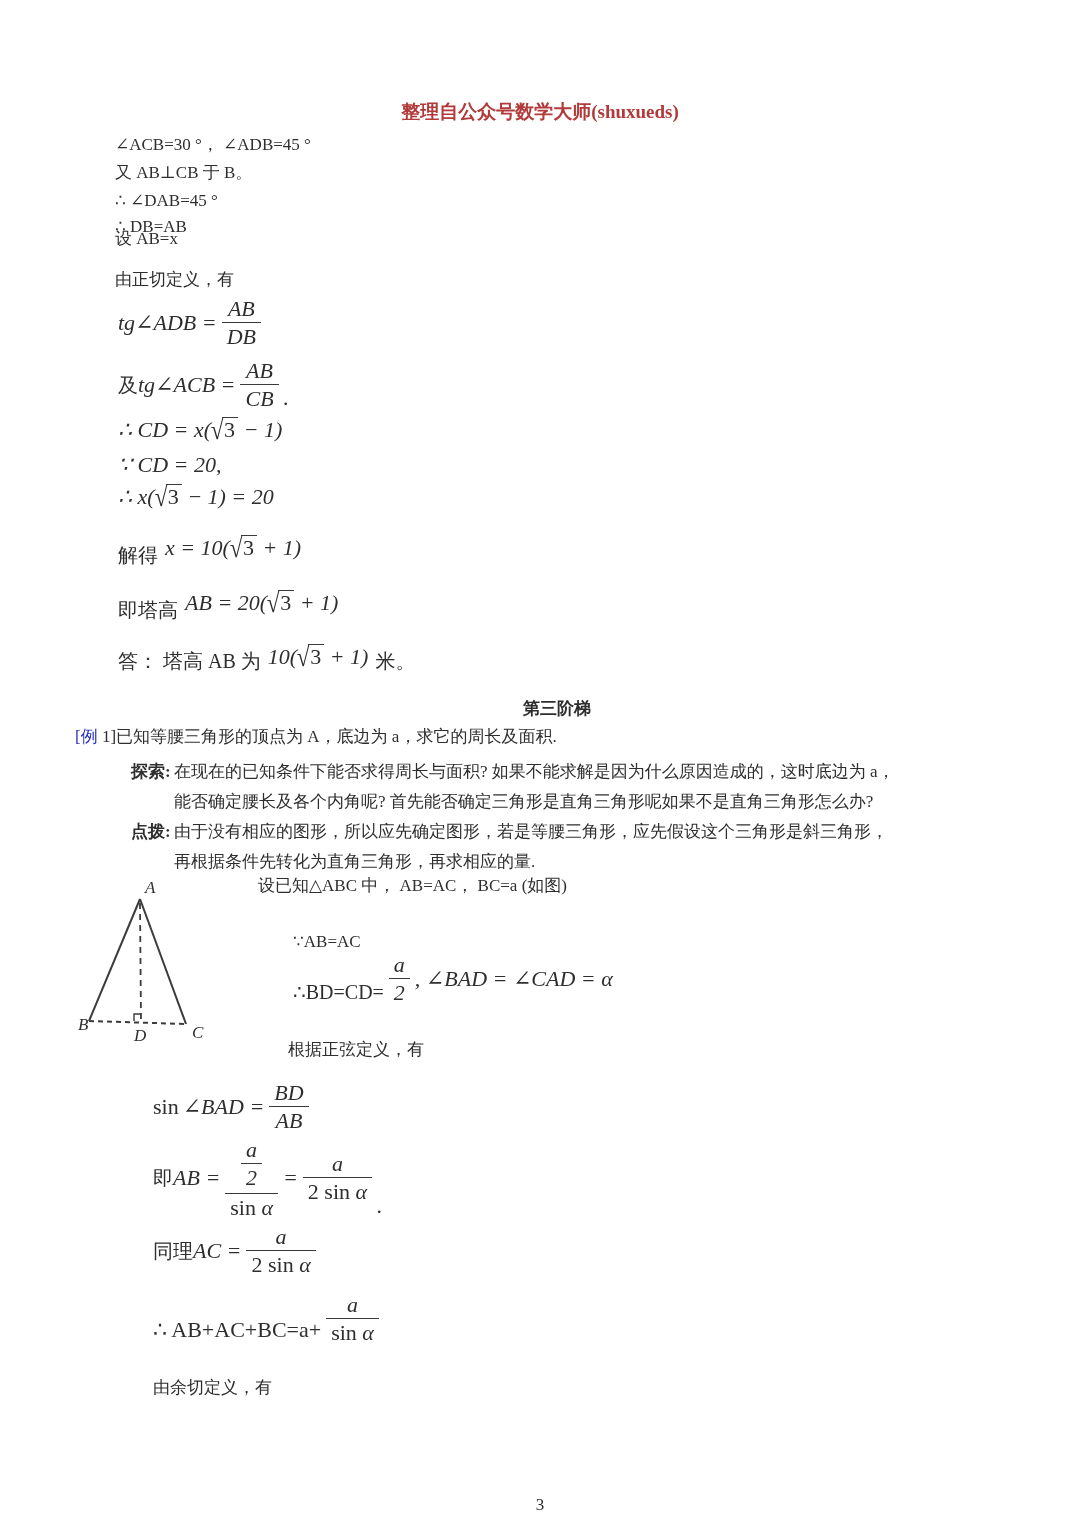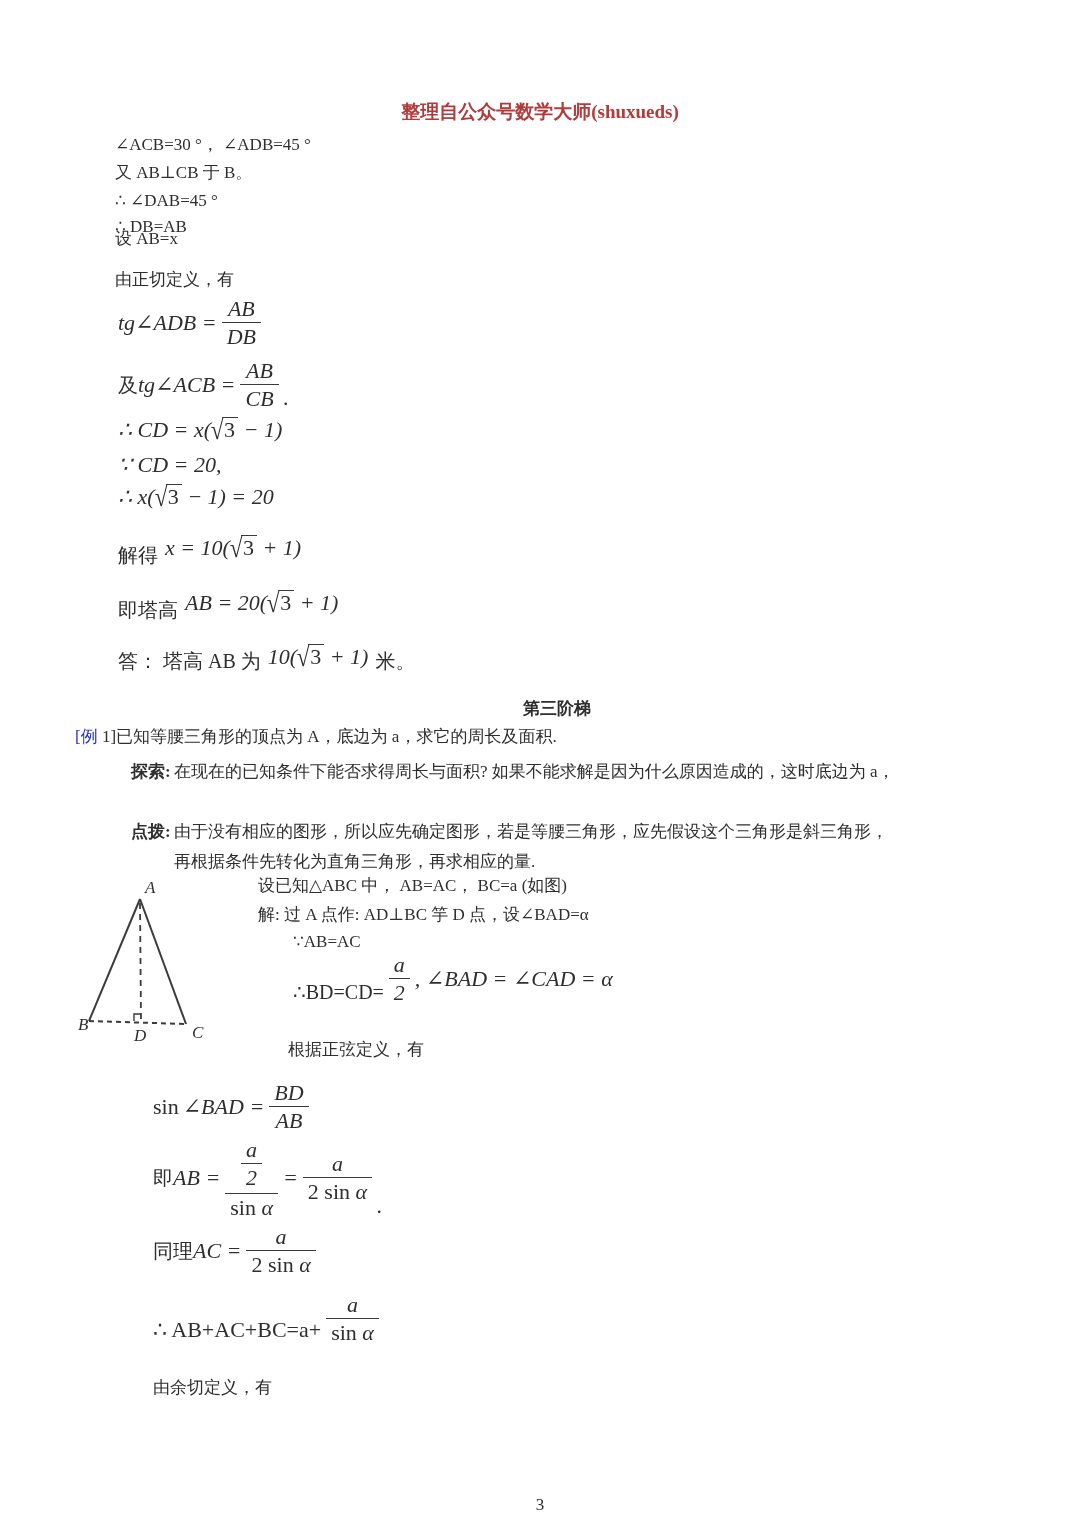--- a/index.html
+++ b/index.html
@@ -104,39 +104,39 @@
   </div>
 
   <div class="abs cn bold center" style="top:673px;">第三阶梯</div>
 
   <div class="abs cn" style="top:701px; left:75px;">
     <span style="color:#2531bd;">[例</span><span> 1]</span><span>已知等腰三角形的顶点为 A，底边为 a，求它的周长及面积.</span>
   </div>
 
   <div class="abs cn bold" style="top:736px; left:114px;">探索:</div>
   <div class="abs cn" style="top:736px; left:174px;">在现在的已知条件下能否求得周长与面积? 如果不能求解是因为什么原因造成的，这时底边为 a，</div>
+  <div class="abs cn" style="top:766px; left:174px;">能否确定腰长及各个内角呢? 首先能否确定三角形是直角三角形呢如果不是直角三角形怎么办?</div>
 
   <div class="abs cn bold" style="top:796px; left:114px;">点拨:</div>
   <div class="abs cn" style="top:796px; left:174px;">由于没有相应的图形，所以应先确定图形，若是等腰三角形，应先假设这个三角形是斜三角形，</div>
   <div class="abs cn" style="top:826px; left:174px;">再根据条件先转化为直角三角形，再求相应的量.</div>
 
   <svg class="abs" style="top:852px; left:78px;" width="132" height="170" viewBox="0 0 132 170">
     <line x1="62" y1="24" x2="11" y2="146" stroke="#3b3b3b" stroke-width="2"></line>
     <line x1="62" y1="24" x2="108" y2="149" stroke="#3b3b3b" stroke-width="2"></line>
     <line x1="11" y1="146" x2="108" y2="149" stroke="#3b3b3b" stroke-width="2" stroke-dasharray="5 4"></line>
     <line x1="62" y1="28" x2="63" y2="146" stroke="#3b3b3b" stroke-width="1.8" stroke-dasharray="6 5"></line>
     <polyline points="56,146 56,139 63,139" fill="none" stroke="#3b3b3b" stroke-width="1.4"></polyline>
     <text x="67" y="18">A</text>
     <text x="0" y="155">B</text>
     <text x="114" y="163">C</text>
     <text x="56" y="166">D</text>
   </svg>
 
   <div class="abs cn" style="top:850px; left:258px;">设已知△ABC 中， AB=AC， BC=a (如图)</div>
-  <div class="abs cn" style="top:879px; left:258px;">解: 过 A 点作: AD⊥BC 竽 D 点，设∠BAD=α</div>
   <div class="abs cn" style="top:906px; left:293px;">∵AB=AC</div>
 
   <div class="abs math" style="top:928px; left:293px;">
     <span class="mline">
       <span class="cnlabel vbot">∴BD=CD=</span>
       <span class="frac">
         <span class="num">a</span>
         <span class="den">2</span>
       </span>
       <span>, ∠BAD = ∠CAD = α</span>

